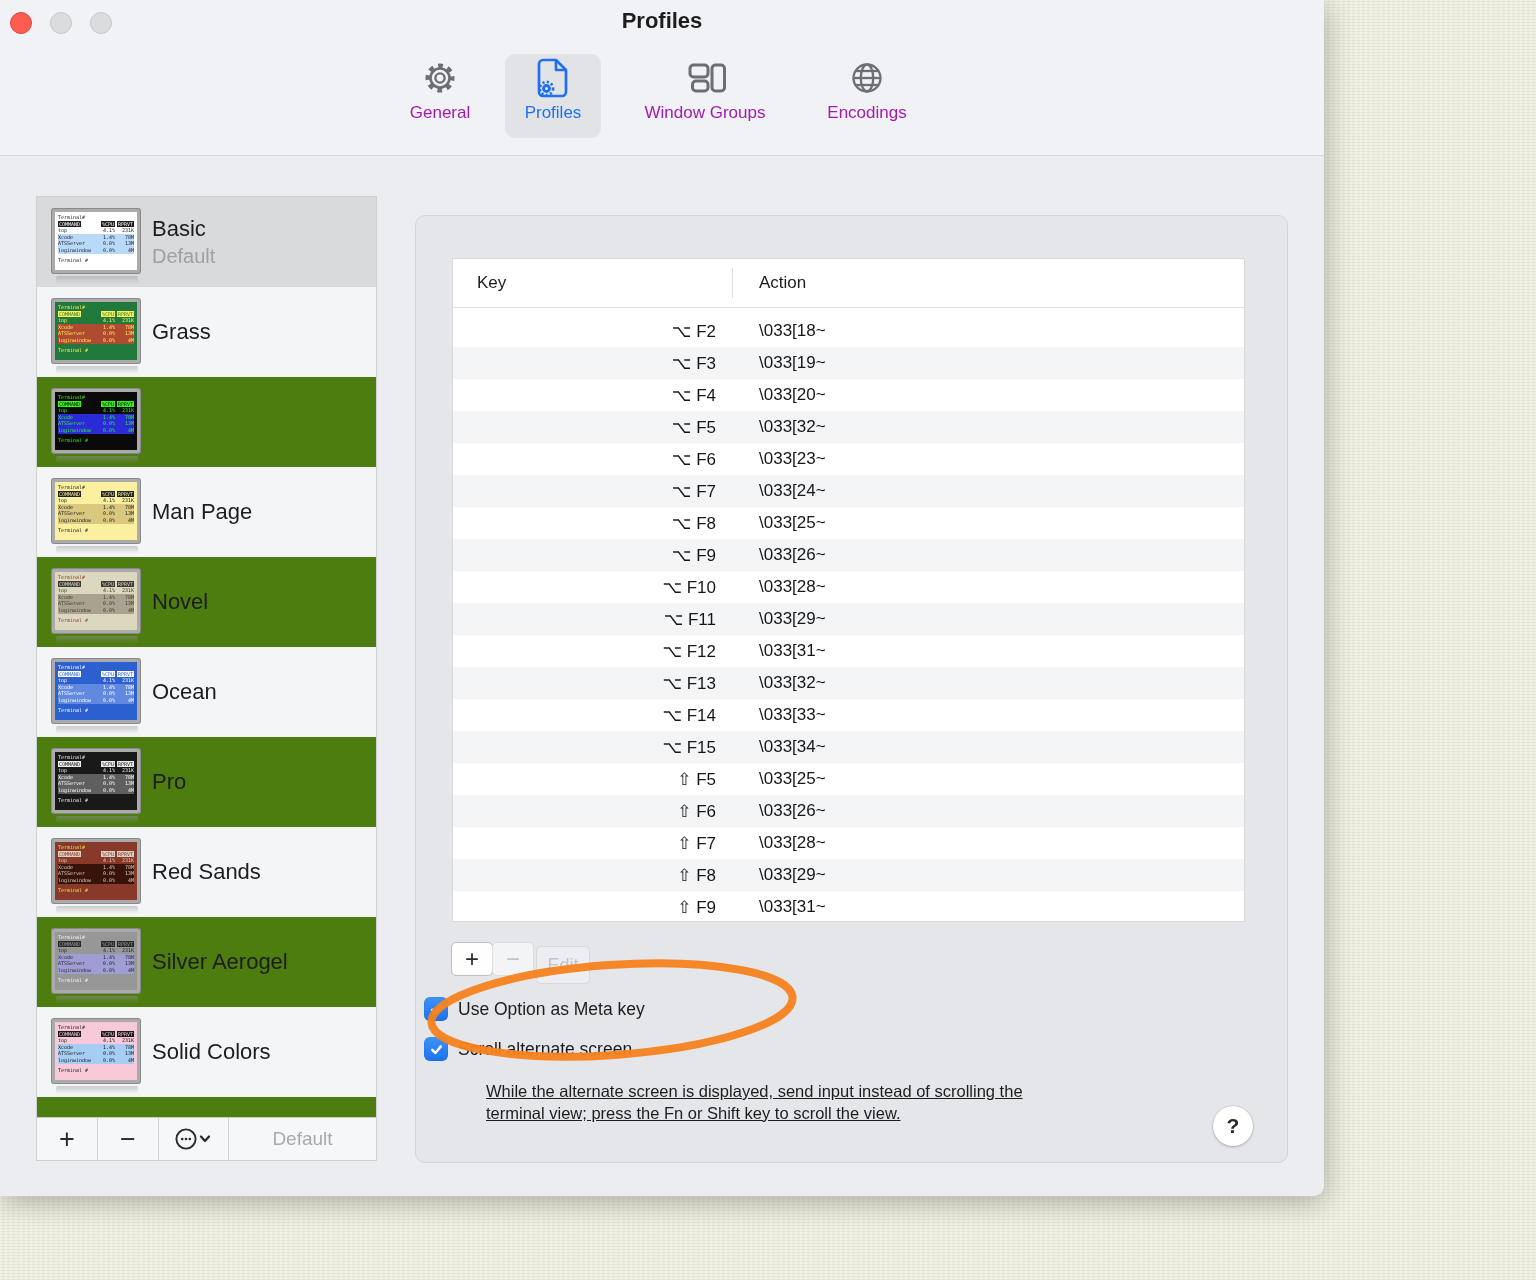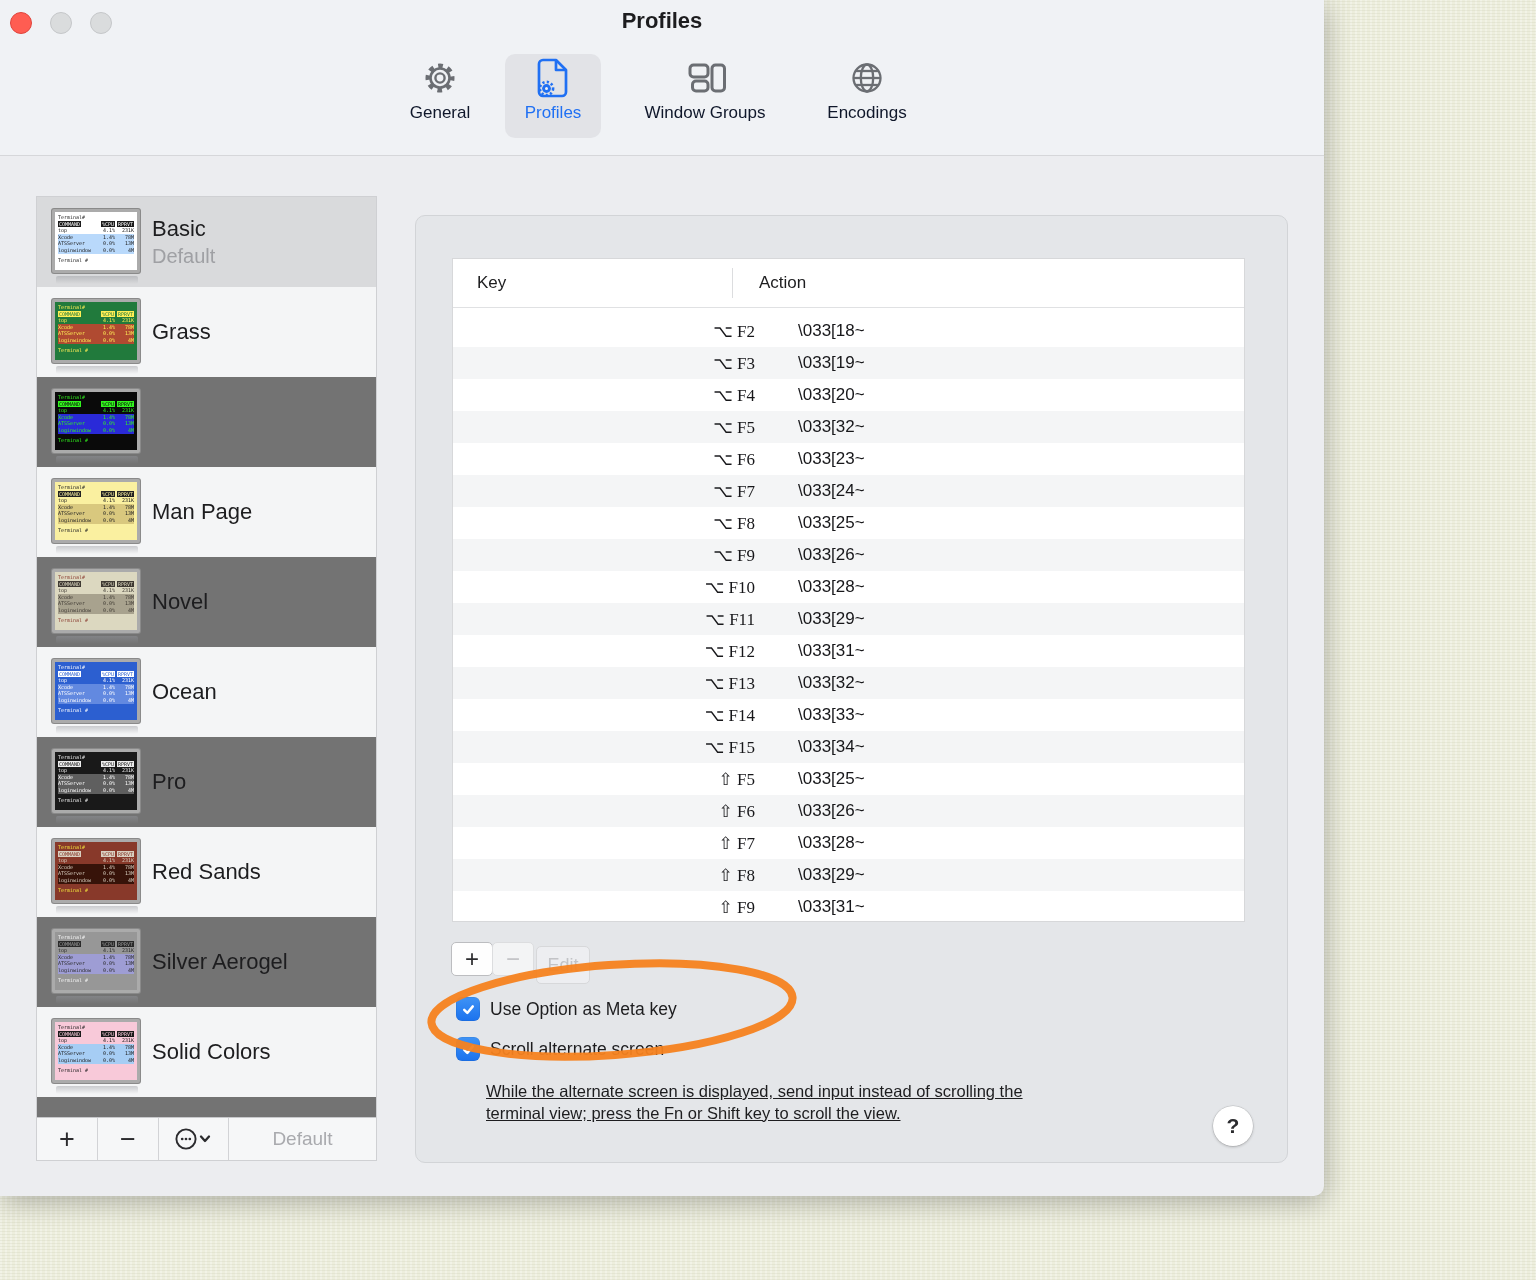--- a/index.html
+++ b/index.html
@@ -18,25 +18,25 @@
   }
   
   .toolbar{position:absolute;left:0;top:0;width:100%;height:155px;background:#f0f2f5;border-bottom:1px solid #d6d7da;}
   .tl{position:absolute;top:12px;width:22px;height:22px;border-radius:50%;box-sizing:border-box;}
   .tl.close{left:10px;background:#ff5d52;border:1px solid #e0443c;}
   .tl.min{left:50px;background:#dadcdd;border:1px solid #c5c7c9;}
   .tl.max{left:90px;background:#dadcdd;border:1px solid #c5c7c9;}
   .win-title{position:absolute;top:8px;left:0;width:1324px;text-align:center;font-size:22px;font-weight:700;color:#1d1d1f;}
   .tb-item{position:absolute;top:54px;height:84px;display:flex;flex-direction:column;align-items:center;justify-content:flex-start;border-radius:10px;cursor:default;}
   .tb-item .ticon{height:48px;display:flex;align-items:center;justify-content:center;}
-  .tb-item .tlabel{font-size:17px;color:#0f172a;margin-top:1px;white-space:nowrap;}
+  .tb-item .tlabel{font-size:17px;color:#a21caf;margin-top:1px;white-space:nowrap;}
   .tb-item.selected{background:#e2e3e7;}
   .tb-item.selected .tlabel{color:#2070f3;}
   
-  #sidebar{position:absolute;left:36px;top:196px;width:341px;height:965px;background:#737373;border:1px solid #cfd0d3;box-sizing:border-box;}
+  #sidebar{position:absolute;left:36px;top:196px;width:341px;height:965px;background:#4d7c0f;border:1px solid #cfd0d3;box-sizing:border-box;}
   #profile-list{position:absolute;left:0;top:0;right:0;height:921px;overflow:hidden;}
   .p-item{height:90px;position:relative;}
   .p-item.stripe{background:#f4f5f6;}
   .p-item.selected{background:#d9dadc;}
   .p-text{position:absolute;left:115px;top:0;height:90px;display:flex;flex-direction:column;justify-content:center;}
   .p-name{font-size:22px;color:#1d1d1f;}
   .p-sub{font-size:20px;color:#9fa0a4;margin-top:3px;}
   .thumb{position:absolute;left:15px;top:12px;width:88px;height:64px;border:3px solid #ababab;border-radius:2px;box-sizing:border-box;box-shadow:0 0 0 1px #8a8a8a, inset 0 0 0 1px rgba(255,255,255,0.45);background:#888;}
   .thumb-screen{width:100%;height:100%;padding:2px 3px;box-sizing:border-box;font-family:"DejaVu Sans Mono",monospace;font-size:5px;line-height:6.6px;overflow:hidden;}
   .t-line{white-space:nowrap;}
@@ -64,29 +64,29 @@
   .tab.sep::before{content:'';position:absolute;left:0;top:8px;width:1px;height:16px;background:#bbbdc1;}
   
   #kv-table{position:absolute;left:452px;top:258px;width:793px;height:664px;background:#fff;border:1px solid #d7d8da;box-sizing:border-box;z-index:4;}
   .thead{position:relative;height:48px;border-bottom:1px solid #e0e1e3;display:flex;align-items:center;font-size:17px;color:#1d1d1f;}
   .th-key{padding-left:24px;}
   .th-sep{position:absolute;left:279px;top:9px;width:1px;height:30px;background:#dcdddf;}
   .th-action{position:absolute;left:306px;}
   .rows{position:absolute;left:0;right:0;top:56px;}
   .trow{height:32px;display:flex;align-items:center;font-size:17px;color:#17171a;}
   .trow.alt{background:#f4f5f6;}
-  .td-key{width:263px;text-align:right;font-family:Liberation Serif, serif;margin-left:39px;}
+  .td-key{width:263px;text-align:right;font-family:Liberation Sans, sans-serif;}
   .td-action{padding-left:43px;}
   
   .mini-btn{position:absolute;display:flex;align-items:center;justify-content:center;border-radius:5px;box-sizing:border-box;z-index:4;}
   #btn-row-add{left:451px;top:942px;width:42px;height:34px;background:#fefefe;border:1px solid #bcbdc0;font-size:24px;color:#2b2b2e;font-weight:300;}
   #btn-row-remove{left:492px;top:942px;width:42px;height:34px;background:#f3f4f5;border:1px solid #dcdddf;font-size:24px;color:#c2c3c6;font-weight:300;}
   #btn-row-edit{left:536px;top:946px;width:54px;height:38px;background:#edeef1;border:1px solid #d7d8da;font-size:18px;color:#c2c3c6;}
   
-  .cb-row{position:absolute;left:456px;display:flex;align-items:center;z-index:4;}
+  .cb-row{position:absolute;left:424px;display:flex;align-items:center;z-index:4;}
   #cb-row-1{top:997px;}
   #cb-row-2{top:1037px;}
   .cb{width:24px;height:24px;border-radius:6px;background:linear-gradient(#3f93f5,#1b72ee);display:flex;align-items:center;justify-content:center;box-shadow:inset 0 0 0 0.5px rgba(0,0,0,0.10);}
   .cb-label{margin-left:10px;font-size:17.5px;color:#1d1d1f;}
   
   #help-text{position:absolute;left:486px;top:1081px;width:700px;font-size:16.5px;line-height:21.5px;color:#1d1d1f;z-index:4;text-decoration:underline;}
   #help-btn{position:absolute;left:1213px;top:1106px;width:40px;height:40px;border-radius:50%;background:#fff;display:flex;align-items:center;justify-content:center;font-size:21px;font-weight:700;color:#2b2b2e;box-shadow:0 0 0 0.5px rgba(0,0,0,0.14), 0 1px 3px rgba(0,0,0,0.22);z-index:6;}
   
   #annotation{position:absolute;left:0;top:0;width:1536px;height:1280px;pointer-events:none;z-index:50;}
 </style>

